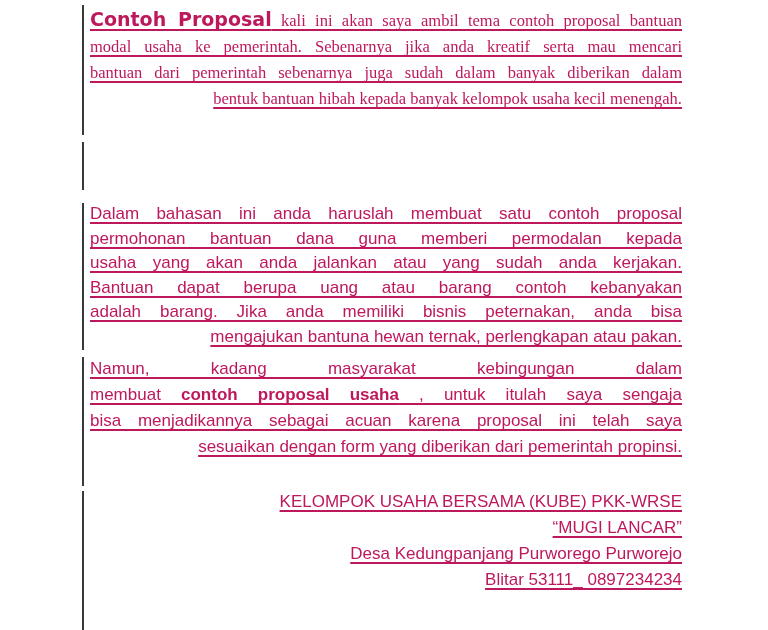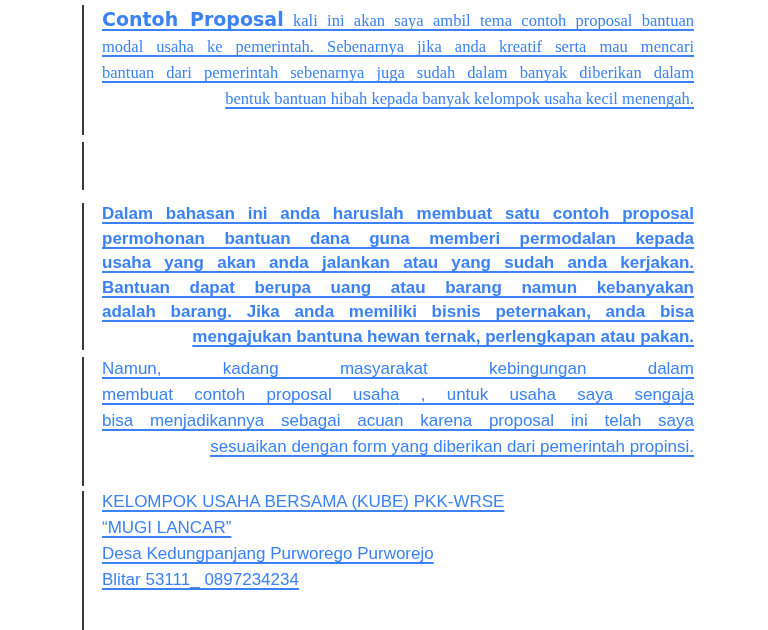--- a/index.html
+++ b/index.html
@@ -11,45 +11,45 @@
   }
   
   .bar { position:absolute; left:82px; width:2px; background:#3a3a3a; }
   .bar1 { top:5px;   height:130px; }
   .bar2 { top:142px; height:48px;  }
   .bar3 { top:203px; height:147px; }
   .bar4 { top:357px; height:129px; }
   .bar5 { top:491px; height:139px; }
 
   .para {
-    position:absolute; left:102px; width:592px;
-    color:#3b82f6;
+    position:absolute; left:90px; width:592px;
+    color:#be185d;
   }
   .serif { font-family:"Liberation Serif", serif; font-size:16.5px; line-height:26px; top:6px; }
   .sans  { font-family:"Liberation Sans", sans-serif; font-size:17px; }
-  .p2 { top:202px; line-height:24.5px;font-weight:bold; }
+  .p2 { top:202px; line-height:24.5px; }
   .p3 { top:356px; line-height:26px; }
-  .footer { top:489px; line-height:26px; text-align:left; }
+  .footer { top:489px; line-height:26px; text-align:right; }
 
   .jline, .lline, .fline {
     text-decoration:underline;
     text-decoration-thickness:1.5px;
     text-underline-offset:3px;
     text-decoration-skip-ink:none;
   }
   .jline { text-align:justify; text-align-last:justify; }
   .lline { text-align:right; }
   .fline { display:block; }
 
   .lead {
     font-family:"DejaVu Sans", sans-serif;
     font-weight:bold;
     font-size:19px;
   }
-  .b { font-weight:normal;margin-top:46px; }
+  .b { font-weight:bold;margin-top:46px; }
 </style>
 </head>
 <body>
 
 <div class="page">
 
   <div class="bar bar1"></div>
   <div class="bar bar2"></div>
   <div class="bar bar3"></div>
   <div class="bar bar4"></div>
@@ -59,28 +59,28 @@
     <div class="jline"><span class="lead">Contoh Proposal</span><span> kali ini akan saya ambil tema contoh proposal bantuan</span></div>
     <div class="jline">modal usaha ke pemerintah. Sebenarnya jika anda kreatif serta mau mencari</div>
     <div class="jline">bantuan dari pemerintah sebenarnya juga sudah dalam banyak diberikan dalam</div>
     <div class="lline">bentuk bantuan hibah kepada banyak kelompok usaha kecil menengah.</div>
   </div>
 
   <div class="para sans p2">
     <div class="jline">Dalam bahasan ini anda haruslah membuat satu contoh proposal</div>
     <div class="jline">permohonan bantuan dana guna memberi permodalan kepada</div>
     <div class="jline">usaha yang akan anda jalankan atau yang sudah anda kerjakan.</div>
-    <div class="jline">Bantuan dapat berupa uang atau barang namun kebanyakan</div>
+    <div class="jline">Bantuan dapat berupa uang atau barang contoh kebanyakan</div>
     <div class="jline">adalah barang. Jika anda memiliki bisnis peternakan, anda bisa</div>
     <div class="lline">mengajukan bantuna hewan ternak, perlengkapan atau pakan.</div>
   </div>
 
   <div class="para sans p3">
     <div class="jline">Namun, kadang masyarakat kebingungan dalam</div>
-    <div class="jline"><span>membuat </span><span class="b">contoh proposal usaha</span><span> , untuk usaha saya sengaja</span></div>
+    <div class="jline"><span>membuat </span><span class="b">contoh proposal usaha</span><span> , untuk itulah saya sengaja</span></div>
     <div class="jline">bisa menjadikannya sebagai acuan karena proposal ini telah saya</div>
     <div class="lline">sesuaikan dengan form yang diberikan dari pemerintah propinsi.</div>
   </div>
 
   <div class="para sans footer">
     <span class="fline">KELOMPOK USAHA BERSAMA (KUBE) PKK-WRSE</span>
     <span class="fline">“MUGI LANCAR”</span>
     <span class="fline">Desa Kedungpanjang Purworego Purworejo</span>
     <span class="fline">Blitar 53111_ 0897234234</span>
   </div>

